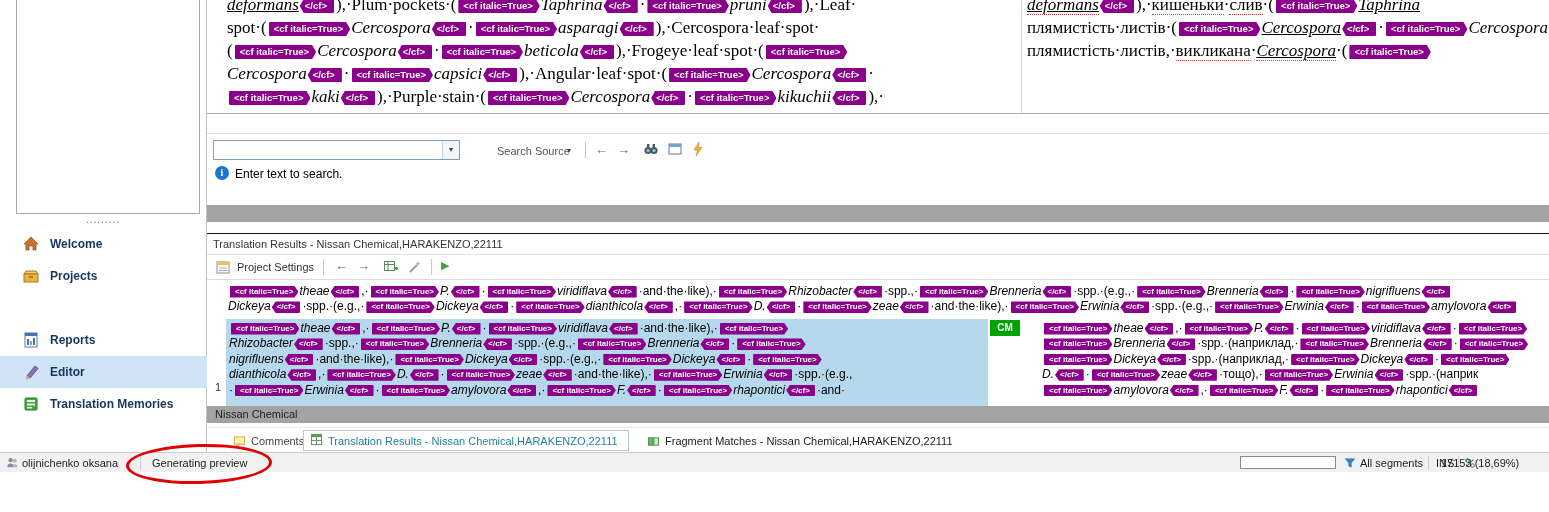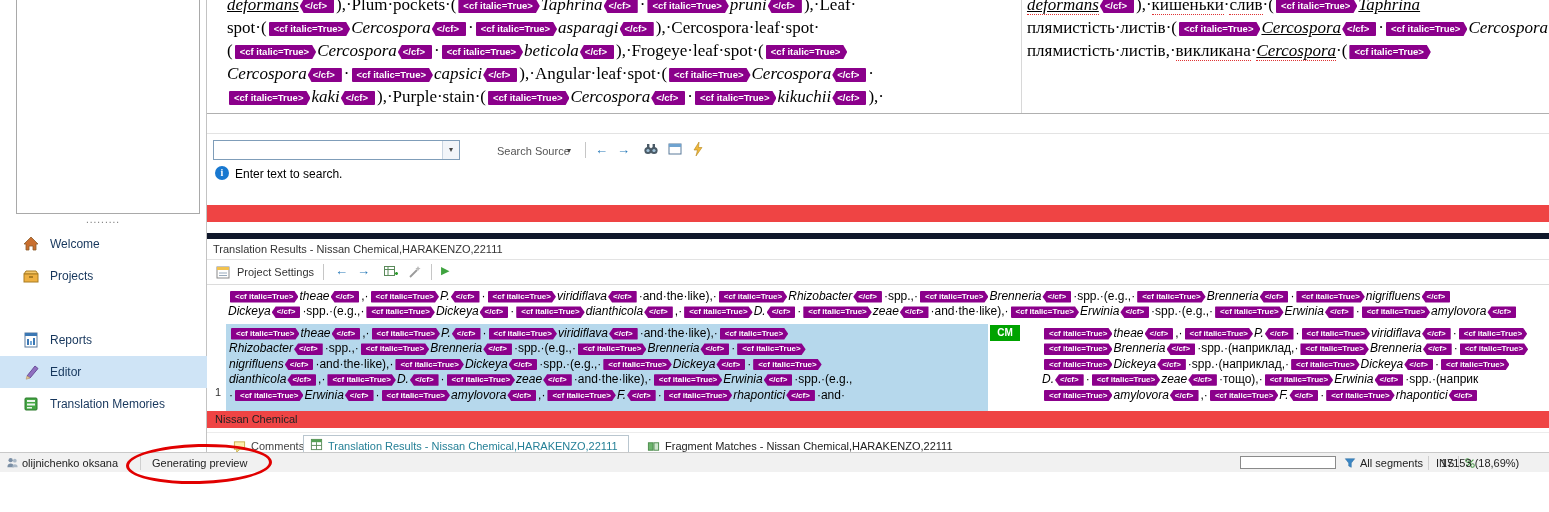--- a/index.html
+++ b/index.html
@@ -17,21 +17,21 @@
   .u{text-decoration:underline}
   .q{border-bottom:1.5px dotted #e03333}
   .tline{white-space:pre;overflow:hidden}
 
   
   .sidebar{position:absolute;left:0;top:0;width:207px;height:452px;background:#fff;border-right:1px solid #c3c3c3}
   .side-topbox{position:absolute;left:16px;top:-2px;width:184px;height:216px;border:1px solid #a9a9a9;background:#fff}
   .grip{position:absolute;left:0;top:214px;width:100%;text-align:center;color:#777;font-size:10px;letter-spacing:1px}
   .nav-item{position:absolute;left:0;width:207px;height:32px;cursor:default}
   .nav-item .ic{position:absolute;left:22px;top:7px;width:18px;height:18px}
-  .nav-item .lb{position:absolute;left:50px;top:0;line-height:32px;font-size:12px;font-weight:normal;color:#16365c}
+  .nav-item .lb{position:absolute;left:50px;top:0;line-height:32px;font-size:12px;font-weight:bold;color:#16365c}
   .nav-sel{background:#cfe4f6}
 
   
   .editor-top{position:absolute;left:207px;top:0;width:1342px;height:114px;background:#fff;border-bottom:1px solid #b0b0b0;overflow:hidden}
   .editor-pane{position:absolute;top:-7px;font-family:"Liberation Serif",serif;font-size:17px;overflow:hidden}
   .editor-pane .tline{line-height:23px;height:23px}
   .editor-pane .tag{font-size:9.5px;padding:1px 7px 2px 5px}
   .ed-src{left:20px;width:795px;height:130px}
   .ed-tgt{left:820px;width:522px;height:130px}
   .ed-div{position:absolute;left:814px;top:0;width:1px;height:114px;background:#d8d8d8}
@@ -42,25 +42,25 @@
   .title-sep{position:absolute;left:0;width:100%;height:1px;background:#e3e3e3}
   .combo{position:absolute;left:6px;top:26px;width:247px;height:20px;border:1px solid #7f9db9;background:#fff}
   .combo input{position:absolute;left:1px;top:1px;width:226px;height:16px;border:none;outline:none;font-size:11px}
   .combo .dd{position:absolute;right:0;top:0;width:17px;height:18px;border-left:1px solid #c9d5e2;background:#f2f5f9;text-align:center;font-size:8px;line-height:18px;color:#444}
   .tool-lbl{font-size:11px;color:#555}
   .arrow{font-size:13px;font-weight:bold;color:#2779b8;cursor:pointer}
   .info-ic{position:absolute;left:8px;top:52px;width:14px;height:14px;border-radius:50%;background:#1878d0;color:#fff;
            font-size:10px;font-weight:bold;text-align:center;line-height:14px;font-family:"Liberation Serif",serif}
 
   
-  .ybar{position:absolute;left:207px;width:1342px;height:17px;background:#ef4444;font-size:11px;line-height:17px;color:#222}
+  .ybar{position:absolute;left:207px;width:1342px;height:17px;background:#a3a3a3;font-size:11px;line-height:17px;color:#222}
   .ybar span{margin-left:8px}
 
   
-  .trp{position:absolute;left:207px;top:233px;width:1342px;height:211px;background:#fff;border-top:6px solid #0f172a}
+  .trp{position:absolute;left:207px;top:233px;width:1342px;height:211px;background:#fff;border-top:1px solid #0f172a}
   .res{font-size:12px;color:#000}
   .res .tline{line-height:15.4px;height:15.4px}
   .res .tag{font-size:8px;padding:1px 5px;vertical-align:1px}
   .tr-toolbar{position:absolute;left:0;top:21px;width:100%;height:25px;border-bottom:1px solid #dcdcdc}
   .preview{position:absolute;left:21px;top:50px;width:1318px}
   .seg-row{position:absolute;left:0;top:85px;width:1342px;height:87px}
   .seg-num{position:absolute;left:8px;top:62px;font-size:11px;color:#333}
   .src-cell{position:absolute;left:19px;top:0;width:762px;height:87px;background:#b6d8ec;padding:2px 3px;overflow:hidden}
   .cm-badge{position:absolute;left:783px;top:1px;width:30px;height:16px;background:#00a300;color:#fff;font-size:10px;font-weight:bold;text-align:center;line-height:16px}
   .tgt-cell{position:absolute;left:835px;top:0;width:507px;height:87px;padding:2px 0;overflow:hidden}

